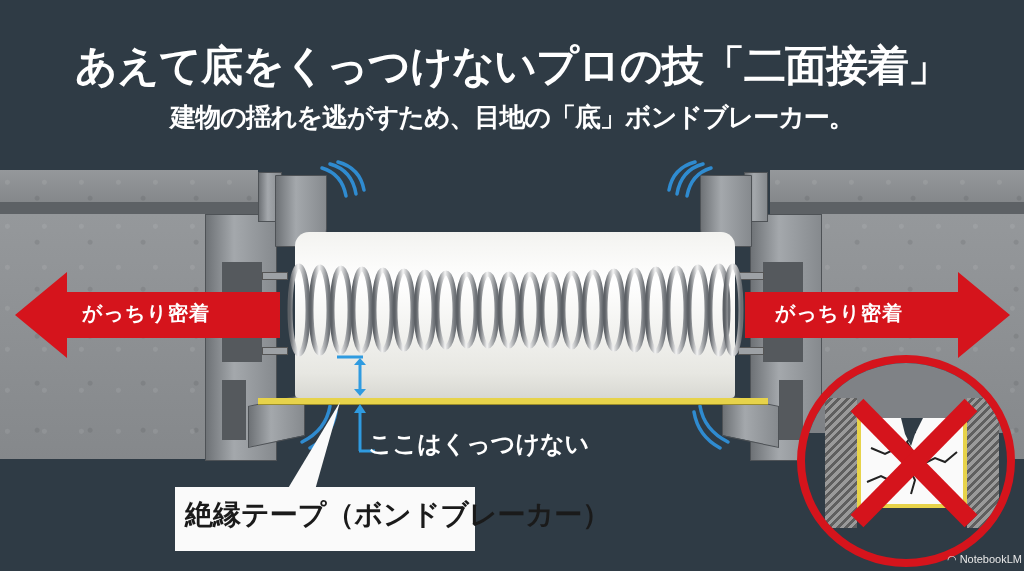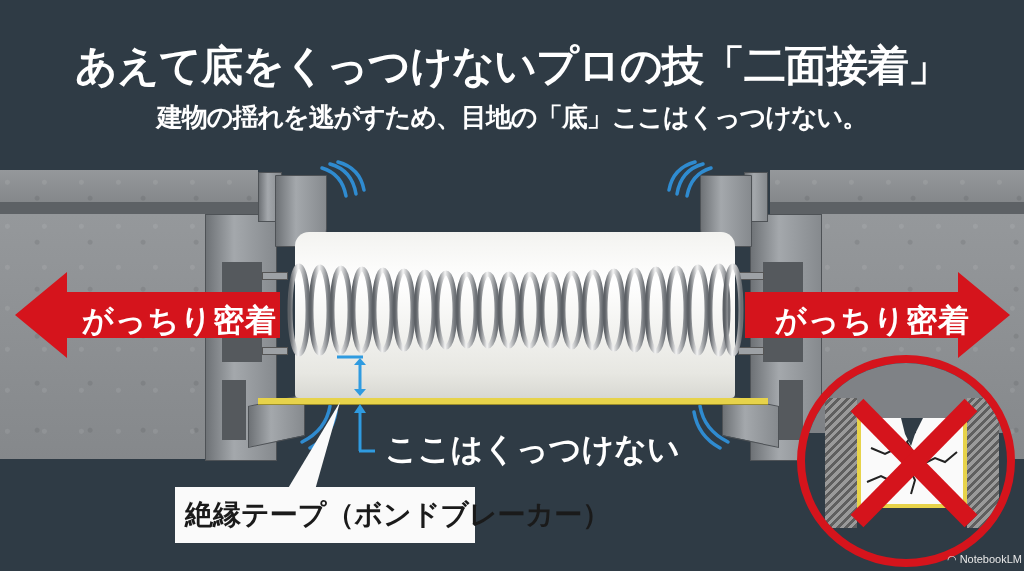--- a/index.html
+++ b/index.html
@@ -28,21 +28,21 @@
       linear-gradient(180deg, #95989b, #85888b);
     background-size: 37px 41px, 53px 47px, 100% 100%;
   }
   .slab-gap { background: #5d6165; }
   .frame {
     background: linear-gradient(90deg, #6e7276, #a4a8ac 40%, #868a8e);
     border: 1px solid #4e5256;
   }
   .frame-inner { background: #55595d; }
   .arrow-label {
-    color: #fff; font-size: 31px; font-weight: bold; letter-spacing: 1px;
+    color: #fff; font-size: 20px; font-weight: bold; letter-spacing: 1px;
     white-space: nowrap;
   }
   .sealant {
     background: linear-gradient(180deg, #f3f3f0 0%, #ffffff 30%, #e7e7e2 85%, #d8d8d2 100%);
     border-radius: 14px 14px 4px 4px;
   }
   .tape { background: #e7d34a; }
   .callout-box {
     background: #fafafa; color: #1a1a1a; font-size: 28px; font-weight: bold;
     padding: 0 10px; box-sizing: border-box; white-space: nowrap; line-height: 56px;
@@ -53,21 +53,21 @@
   }
   .hatch {
     background: repeating-linear-gradient(135deg, #9a9a9a 0 3px, #5f5f5f 3px 6px);
   }
   .logo { color: #e8e8e8; font-size: 11px; font-family: "Liberation Sans", sans-serif; }
 </style>
 </head>
 <body>
 
 <div class="abs title">あえて底をくっつけないプロの技「二面接着」</div>
-<div class="abs subtitle">建物の揺れを逃がすため、目地の「底」ここはくっつけない。</div>
+<div class="abs subtitle">建物の揺れを逃がすため、目地の「底」ボンドブレーカー。</div>
 
 <div class="abs concrete" style="left:0; top:170px; width:258px; height:32px;"></div>
 <div class="abs slab-gap" style="left:0; top:202px; width:258px; height:12px;"></div>
 <div class="abs concrete" style="left:0; top:214px; width:205px; height:245px;"></div>
 
 <div class="abs frame" style="left:205px; top:214px; width:70px; height:245px;"></div>
 <div class="abs frame-inner" style="left:222px; top:262px; width:40px; height:100px;"></div>
 <div class="abs frame-inner" style="left:222px; top:380px; width:24px; height:60px;"></div>
 <div class="abs frame" style="left:258px; top:172px; width:22px; height:48px;"></div>
 <div class="abs frame" style="left:275px; top:175px; width:50px; height:70px; border-radius:0 0 18px 0;"></div>
@@ -169,42 +169,42 @@
       <line x1="2" y1="2" x2="28" y2="2"></line>
       <line x1="25" y1="8" x2="25" y2="36"></line>
       <polygon points="19,10 31,10 25,3" stroke="none"></polygon>
       <polygon points="19,34 31,34 25,41" stroke="none"></polygon>
       <polygon points="19,58 31,58 25,49" stroke="none"></polygon>
       <line x1="25" y1="56" x2="25" y2="96"></line>
       <line x1="24" y1="96" x2="42" y2="96"></line>
     </g>
   </svg>
 </div>
-<div class="abs arrow-label" style="left:385px; top:428px; font-size:32px; letter-spacing:0;">ここはくっつけない</div>
+<div class="abs arrow-label" style="left:368px; top:428px; font-size:24px; letter-spacing:0;">ここはくっつけない</div>
 
 <div class="abs" style="left:15px; top:272px; width:265px; height:86px;">
   <svg width="265" height="86" viewBox="0 0 265 86">
     <polygon points="0,43 52,0 52,20 265,20 265,66 52,66 52,86" fill="#d5141c"></polygon>
   </svg>
 </div>
 <div class="abs arrow-label" style="left:82px; top:300px;">がっちり密着</div>
 
 <div class="abs" style="left:745px; top:272px; width:265px; height:86px;">
   <svg width="265" height="86" viewBox="0 0 265 86">
     <polygon points="265,43 213,0 213,20 0,20 0,66 213,66 213,86" fill="#d5141c"></polygon>
   </svg>
 </div>
 <div class="abs arrow-label" style="left:775px; top:300px;">がっちり密着</div>
 
 <div class="abs" style="left:285px; top:400px; width:60px; height:90px;">
   <svg width="60" height="90" viewBox="0 0 60 90">
       <polygon points="55,2 30,90 2,90" fill="#fafafa"></polygon>
     </svg>
 </div>
-<div class="abs callout-box" style="left:175px; top:487px; width:300px; height:56px; min-width:300px;">絶縁テープ（ボンドブレーカー）</div>
+<div class="abs callout-box" style="left:175px; top:487px; width:300px; height:64px; min-width:300px;">絶縁テープ（ボンドブレーカー）</div>
 
 <div class="abs nogood" style="left:797px; top:355px; width:218px; height:212px;">
   <div class="abs" style="left:0; top:0; width:218px; height:70px; background:#7f8286;"></div>
   <div class="abs hatch" style="left:20px; top:35px; width:32px; height:130px;"></div>
   <div class="abs hatch" style="left:162px; top:35px; width:32px; height:130px;"></div>
   <div class="abs" style="left:52px; top:55px; width:110px; height:90px; background:#fafafa; border-left:4px solid #e7d34a; border-right:4px solid #e7d34a; border-bottom:4px solid #e7d34a; box-sizing:border-box;">
     <svg width="102" height="86" viewBox="0 0 102 86">
       <g fill="none" stroke="#222" stroke-width="2">
         <path d="M48 0 L54 14 L46 24 L52 34 L48 50 L54 62 L50 76"></path>
         <path d="M10 30 L24 36 L32 32 L40 40"></path>

